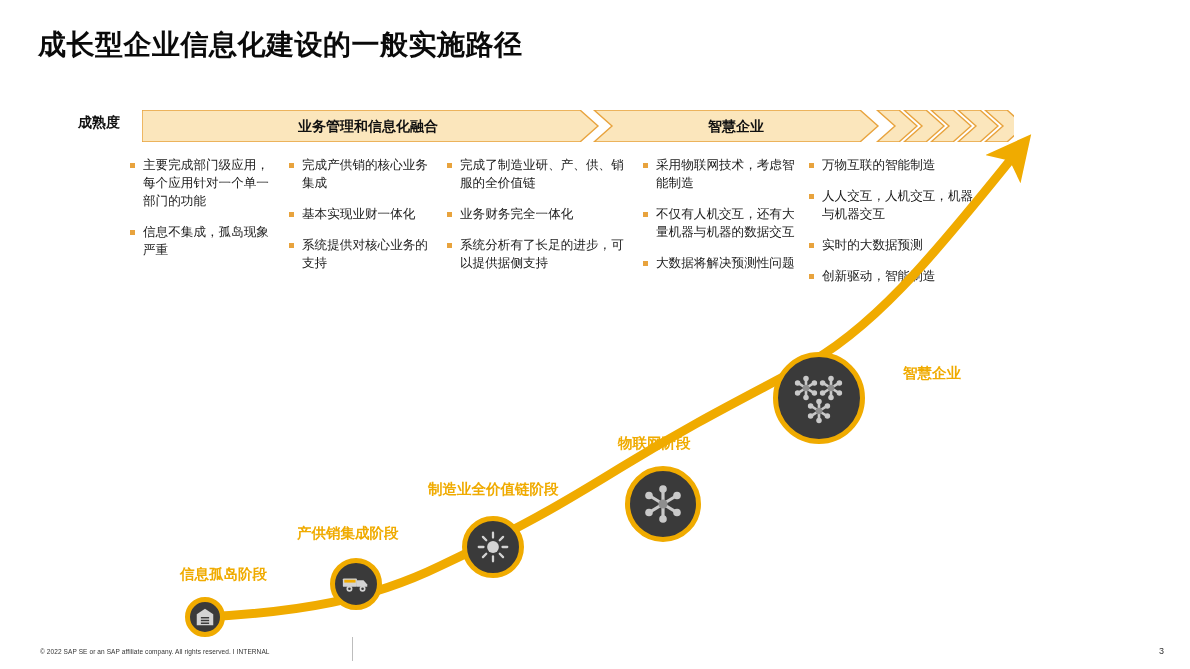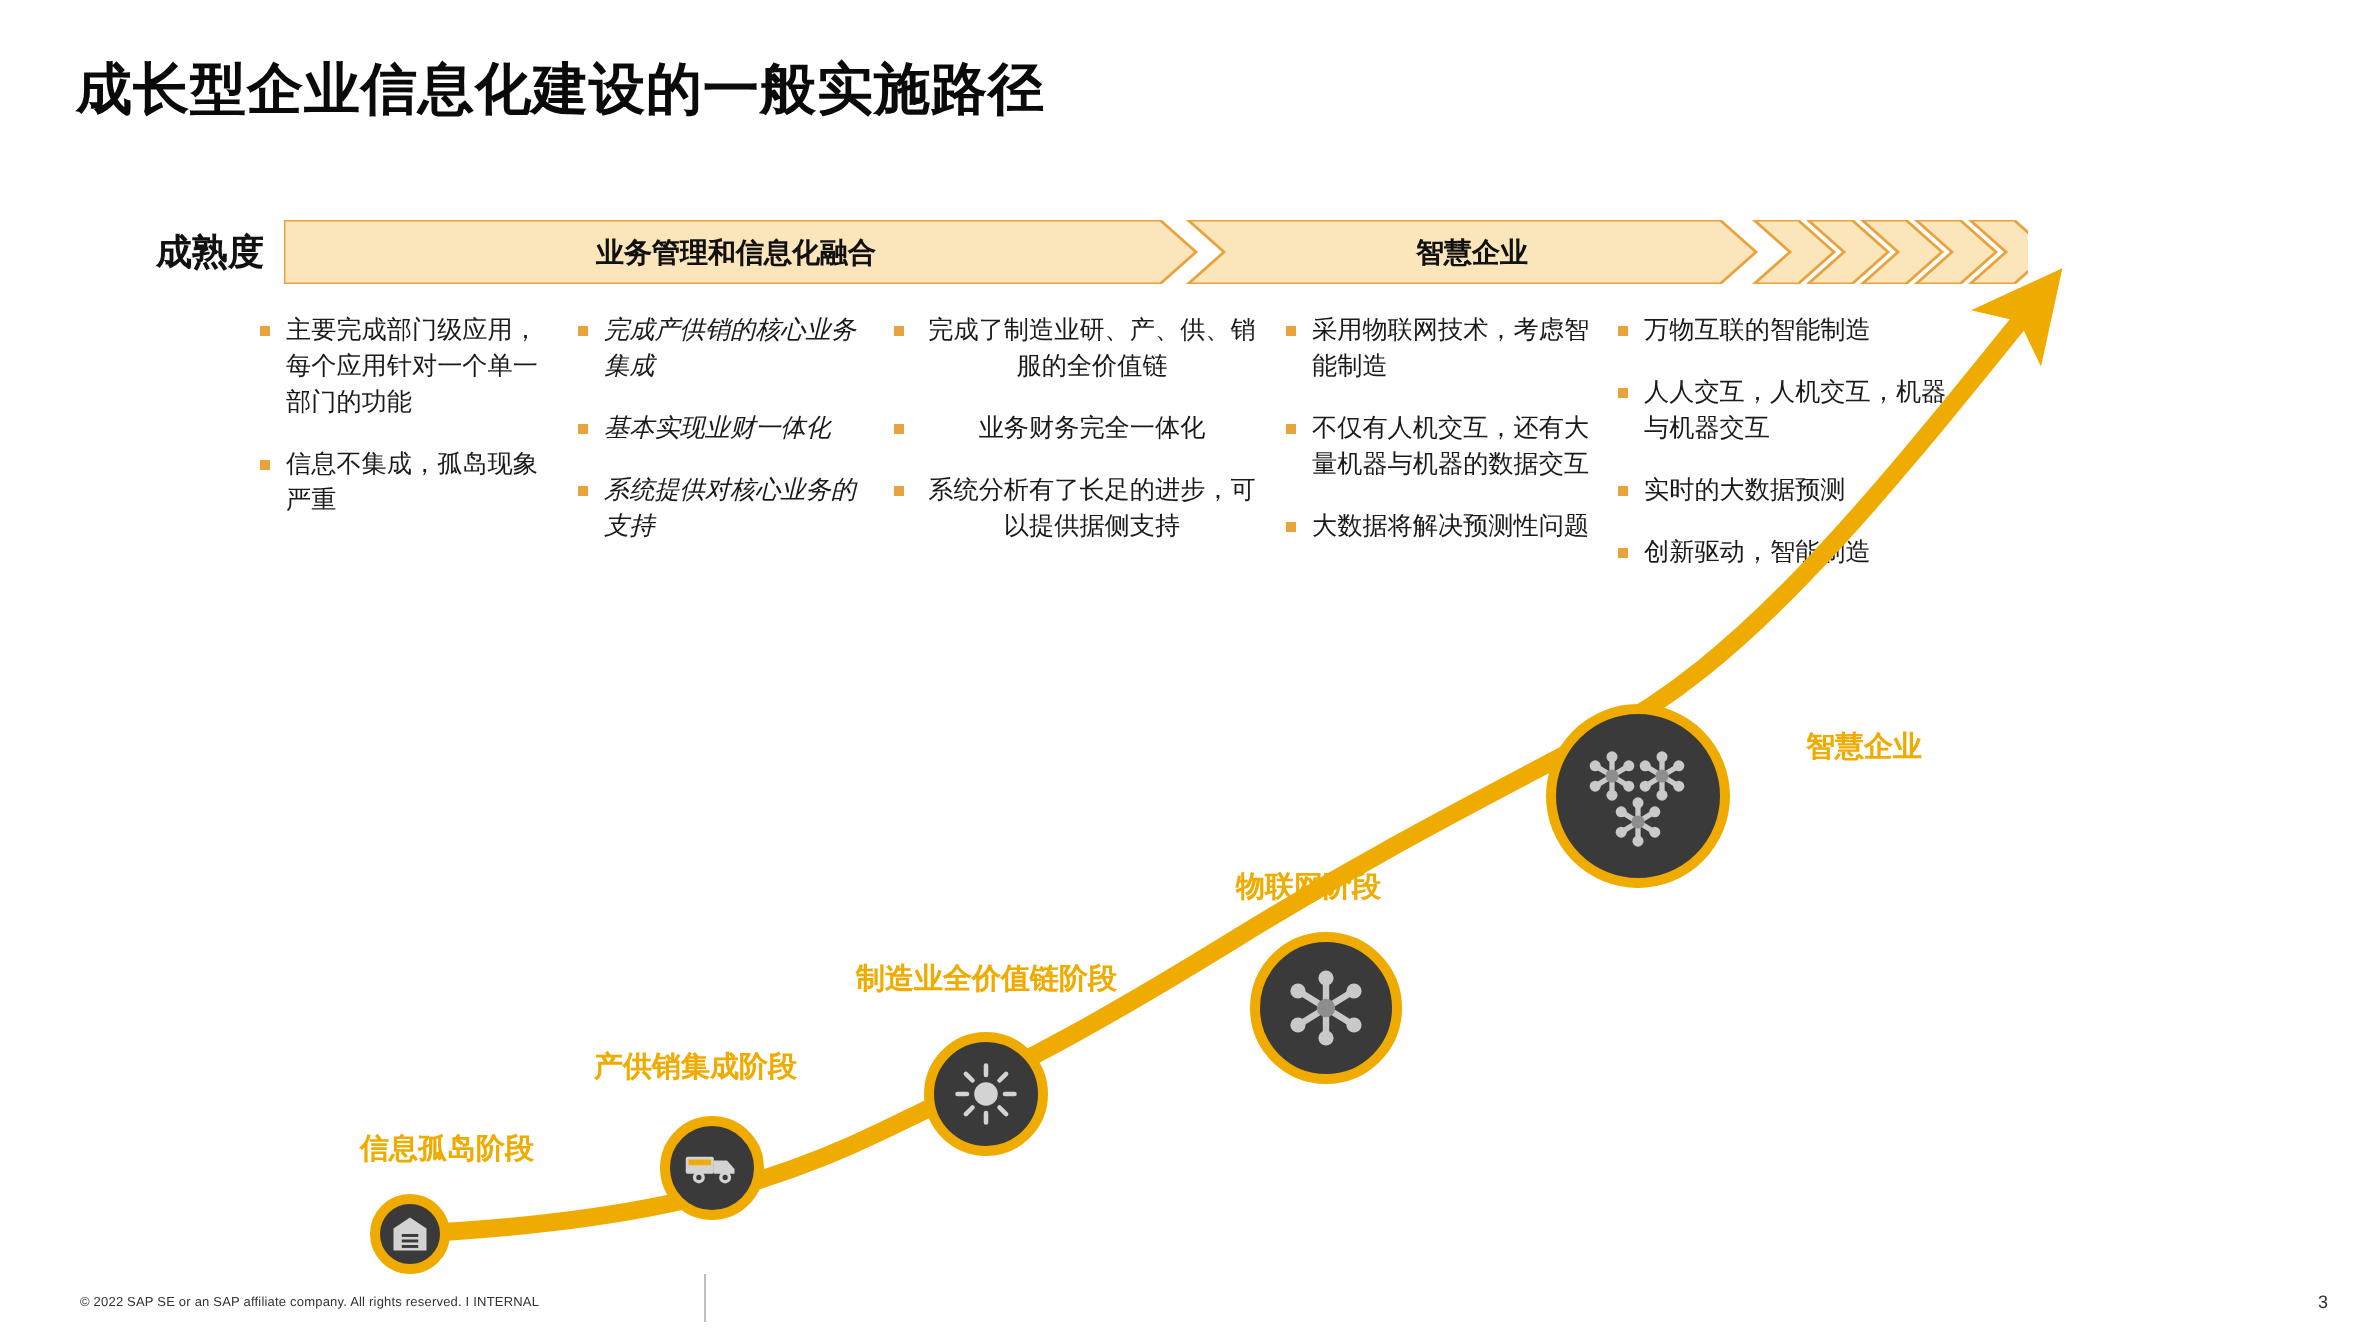--- a/index.html
+++ b/index.html
@@ -26,21 +26,21 @@
     letter-spacing: 0.5px;
     color: #0a0a0a;
     white-space: nowrap;
   }
 
   
   .maturity-label {
     position: absolute;
     left: 78px;
     top: 114px;
-    font-size: 18px;
+    font-size: 14px;
     font-weight: bold;
     color: #111;
     white-space: nowrap;
   }
   .banner {
     position: absolute;
     left: 142px;
     top: 110px;
     width: 872px;
     height: 32px;
@@ -64,22 +64,22 @@
   .cols {
     position: absolute;
     left: 130px;
     top: 157px;
     width: 1000px;
     display: flex;
     gap: 11px;
   }
   .col { position: relative; }
   .col.c1 { width: 148px; }
-  .col.c2 { width: 147px; font-style: italic; }
-  .col.c3 { width: 185px; text-align: center; }
+  .col.c2 { width: 147px; }
+  .col.c3 { width: 185px; }
   .col.c4 { width: 155px; }
   .col.c5 { width: 175px; }
 
   .bullet {
     position: relative;
     padding-left: 13px;
     margin-bottom: 13px;
     font-size: 12.6px;
     line-height: 1.42;
     color: #1a1a1a;

